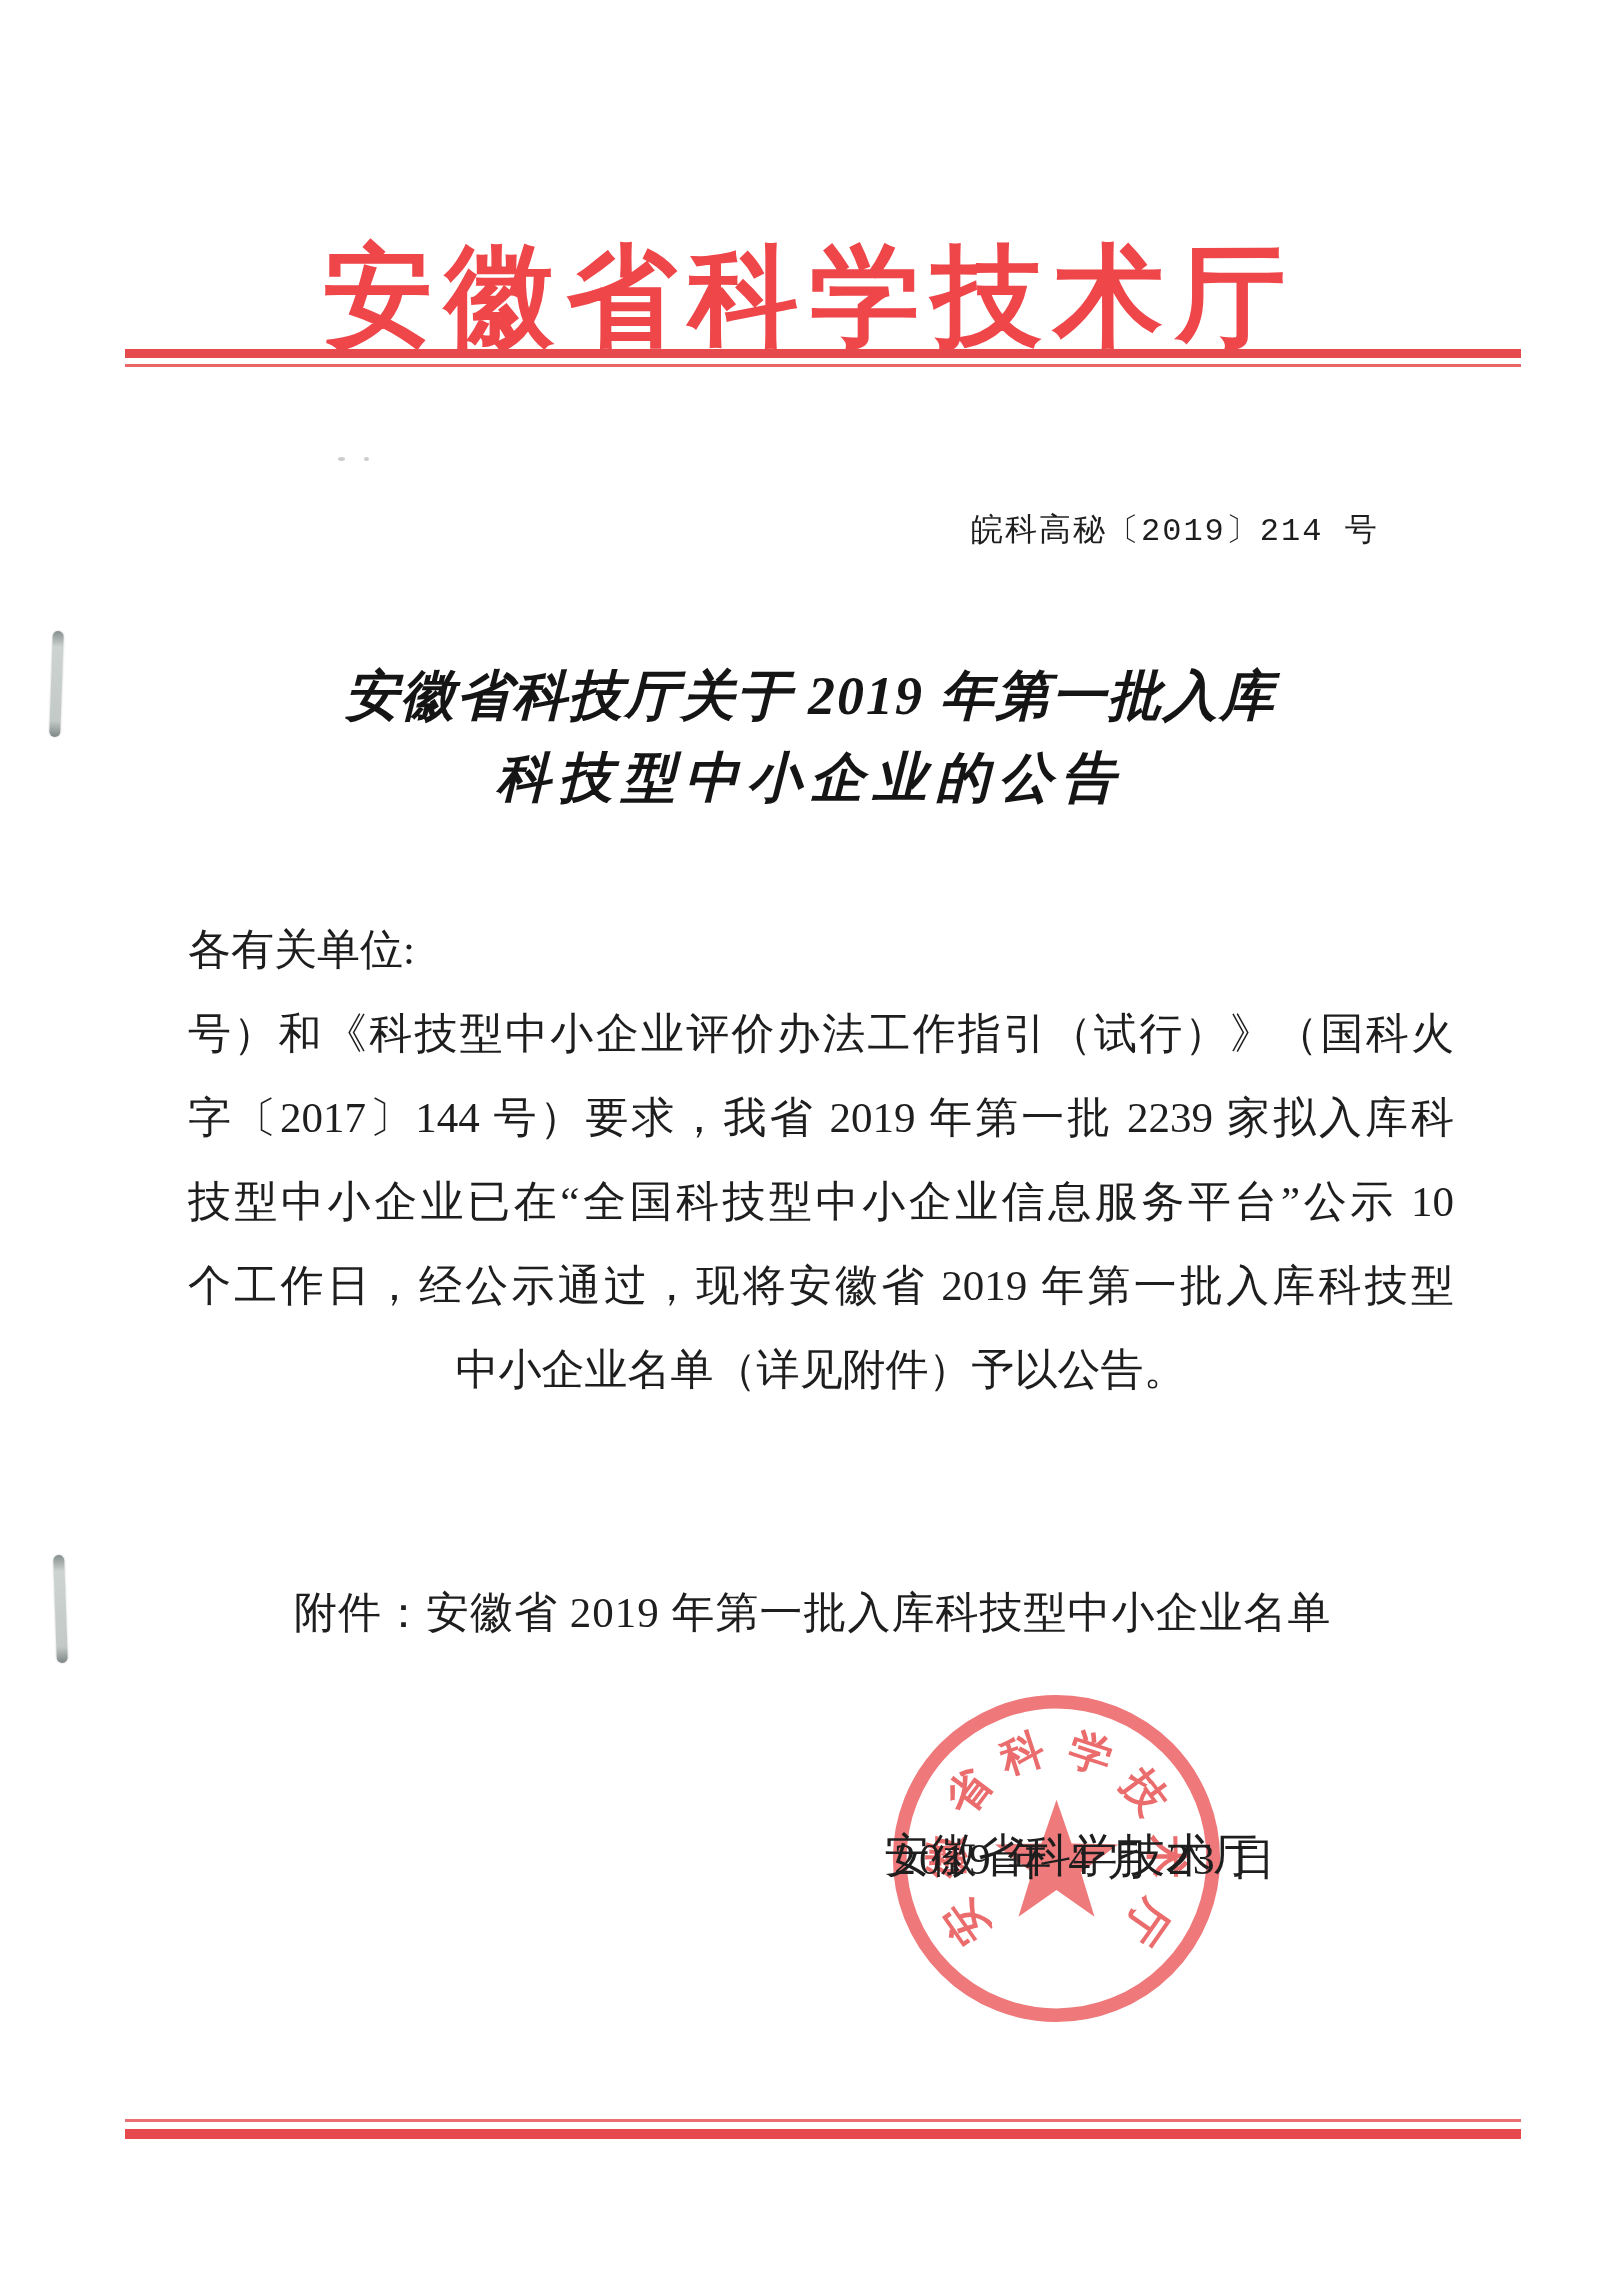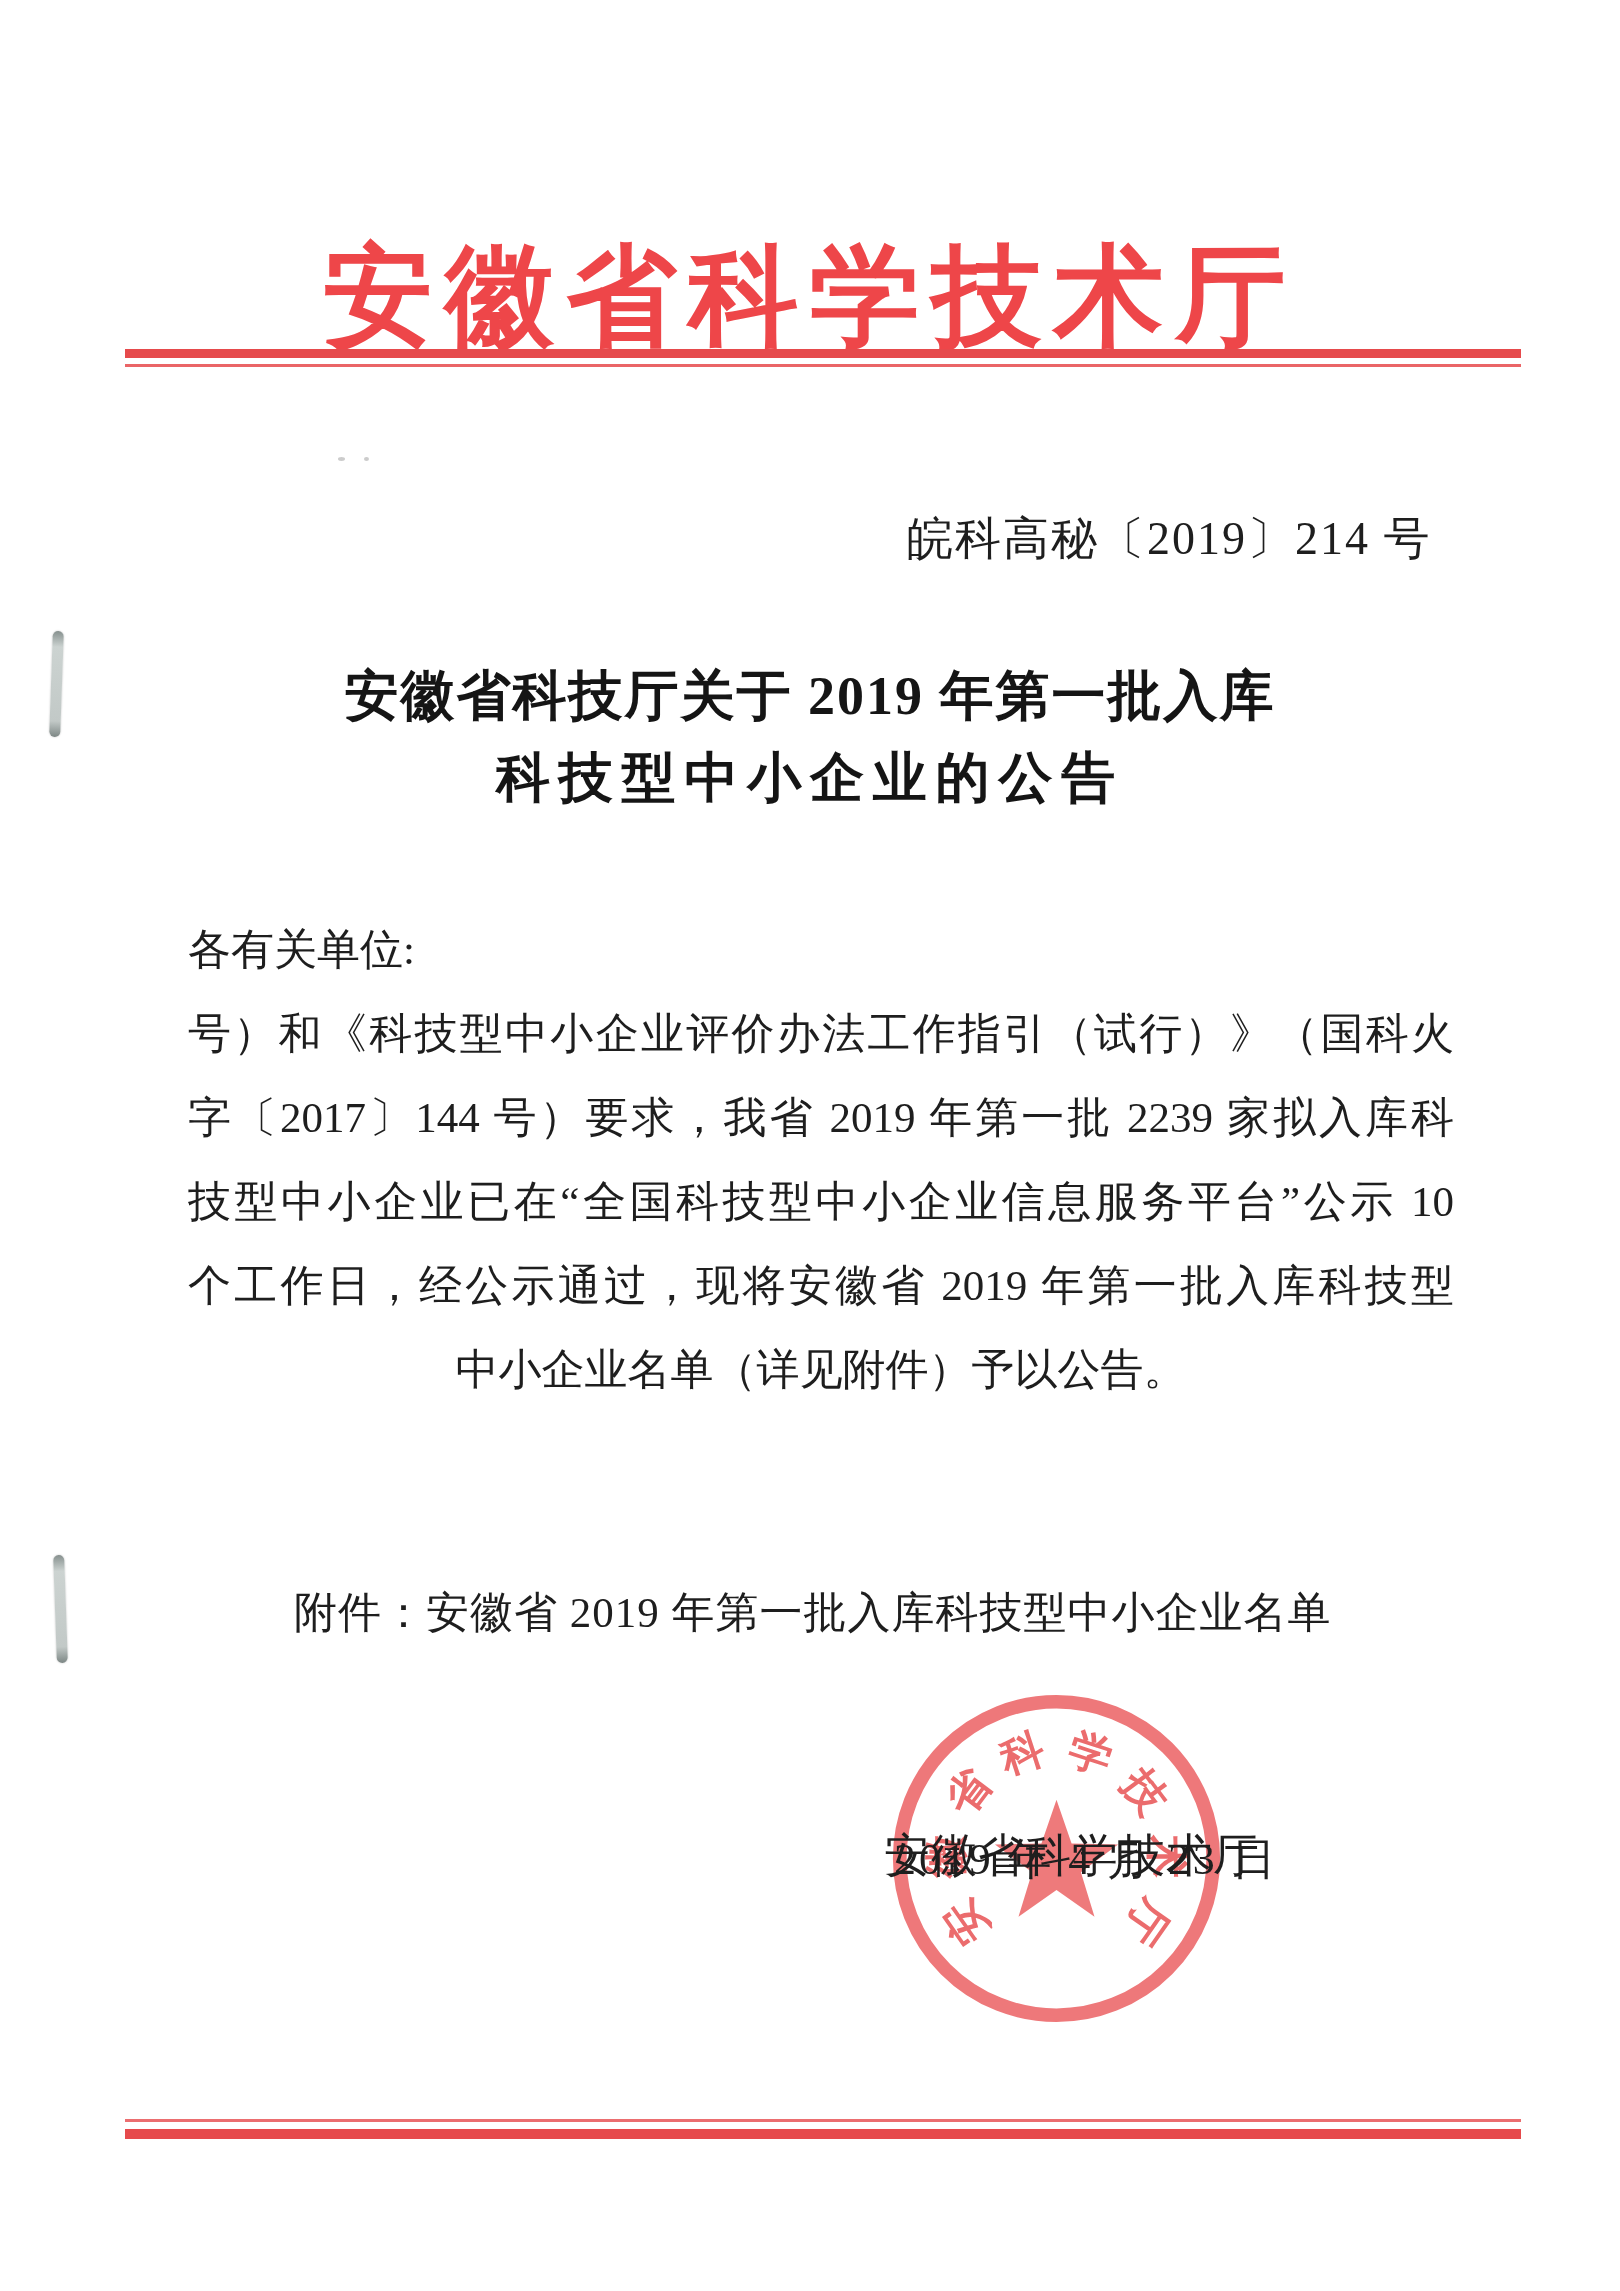--- a/index.html
+++ b/index.html
@@ -23,29 +23,30 @@
     white-space:nowrap;
   }
   .rule{position:absolute;left:125px;width:1396px;background:#e64a4c;}
   .rule-top-thick{top:349px;height:8.8px;}
   .rule-top-thin{top:364px;height:2.9px;opacity:.85;}
   .rule-bottom-thin{top:2119px;height:2.9px;opacity:.8;}
   .rule-bottom-thick{top:2129px;height:9.8px;}
 
   
   .doc-number{
-    position:absolute;top:508px;left:907px;
-    font-size:46px;letter-spacing:2px;white-space:nowrap;
+    position:absolute;top:508px;left:971px;
+    font-size:32px;letter-spacing:2px;white-space:nowrap;font-family:Liberation Mono, monospace;
   }
 
   
   .doc-title{
     position:absolute;top:655px;left:0;width:100%;
     text-align:center;font-weight:700;line-height:82px;
     color:#151515;
+    font-style:italic;
   }
   .doc-title .t1{font-size:54px;letter-spacing:2px;}
   .doc-title .t2{font-size:54px;letter-spacing:8.8px;}
 
   
   .body-block{
     position:absolute;top:908px;left:188px;width:1266px;
     font-size:43px;line-height:84px;
   }
   .salutation{white-space:nowrap;}

